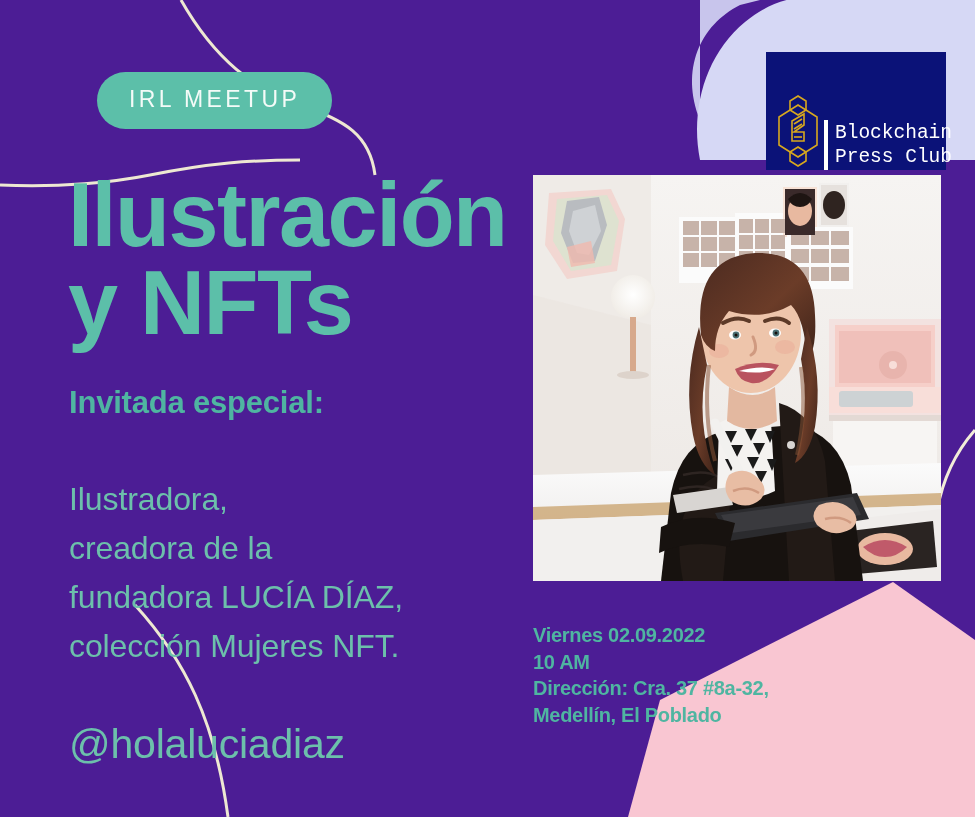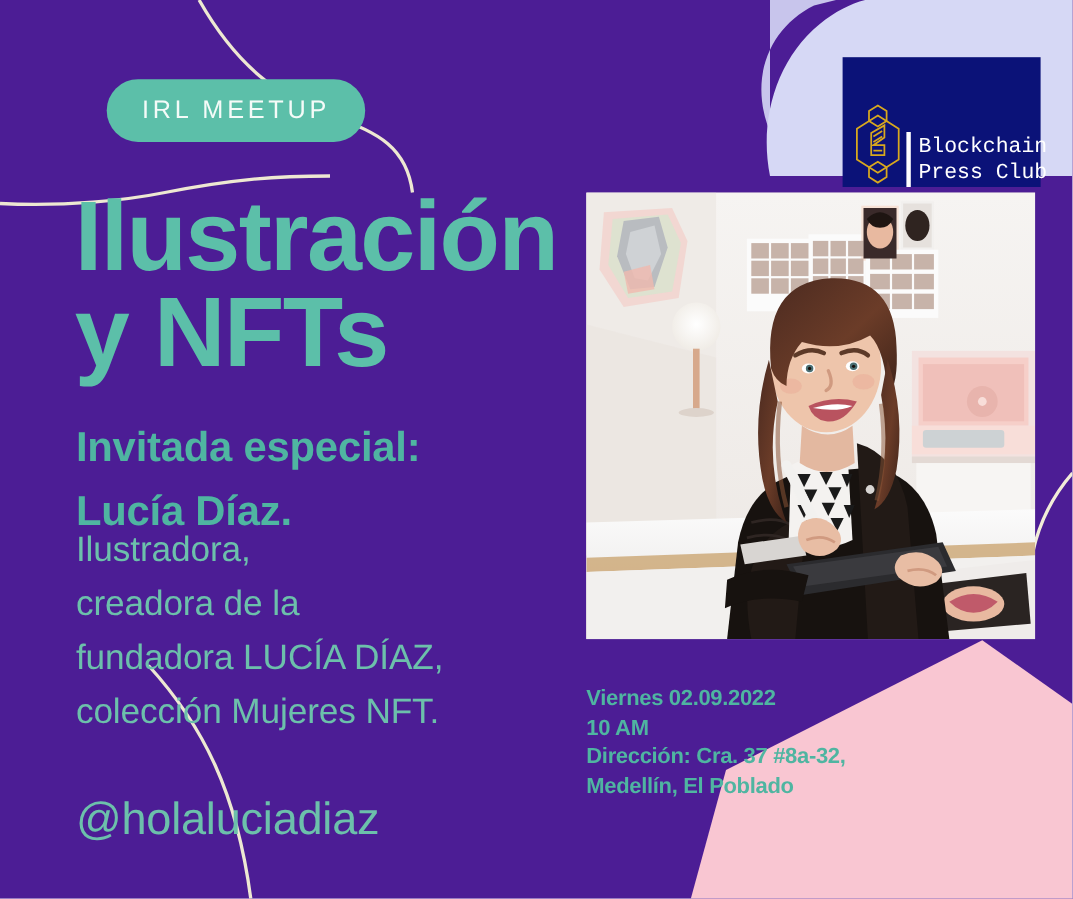--- a/index.html
+++ b/index.html
@@ -90,21 +90,21 @@
     letter-spacing: -1.5px;
   }
 
   
   .guest-bold {
     position: absolute;
     left: 69px;
     top: 379px;
     width: 460px;
     color: #4fb5a1;
-    font-size: 38px;
+    font-size: 31px;
     font-weight: bold;
     line-height: 1.52;
     letter-spacing: -0.2px;
   }
   .guest-desc {
     position: absolute;
     left: 69px;
     top: 475px;
     width: 470px;
     color: #6cc0ab;
@@ -192,21 +192,20 @@
     </span>
   </div>
 
   <div class="headline">
     <div>Ilustración</div>
     <div>y NFTs</div>
   </div>
 
   <div class="guest-bold">
     <div>Invitada especial:</div>
-    <div>Lucía Díaz.</div>
   </div>
 
   <div class="guest-desc">
     <div>Ilustradora,</div>
     <div>creadora de la</div>
     <div>fundadora LUCÍA DÍAZ,</div>
     <div>colección Mujeres NFT.</div>
   </div>
 
   <div class="handle">@holaluciadiaz</div>

